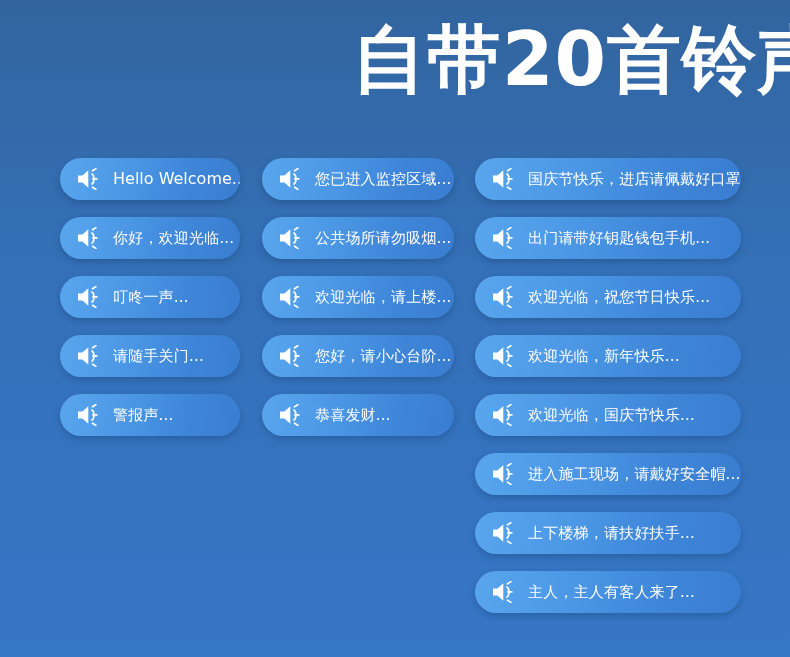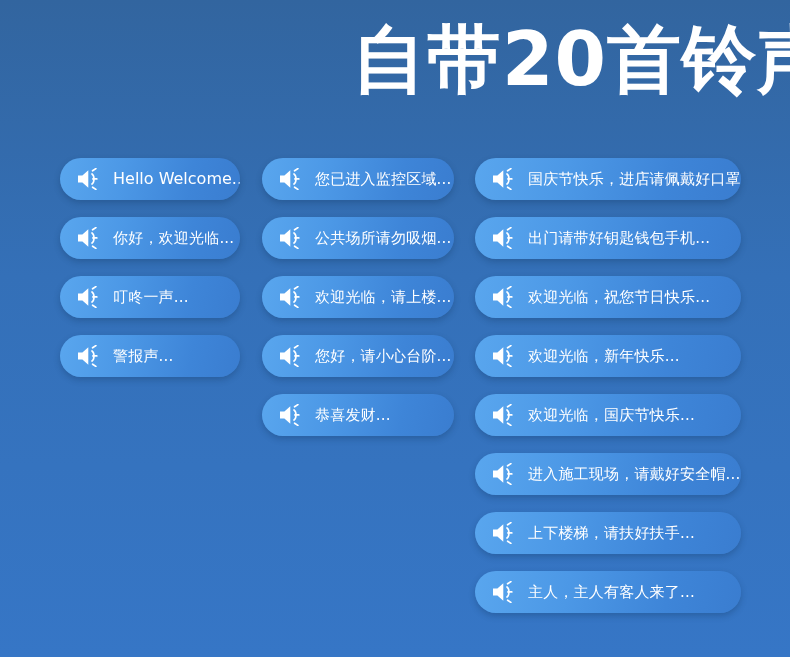--- a/index.html
+++ b/index.html
@@ -134,20 +134,30 @@
         <span class="btn-label">叮咚一声...</span>
       </div>
       <div class="ringtone-btn">
         <svg class="speaker-icon" viewBox="0 0 26 22" xmlns="http://www.w3.org/2000/svg">
           <path d="M1 7.6 H5.4 L11.3 2.2 V19.8 L5.4 14.4 H1 Z" fill="#ffffff"></path>
           <path d="M15.6 2.8 L18.9 0.6" stroke="#ffffff" stroke-width="1.7" stroke-linecap="round"></path>
           <path d="M15.9 10.9 H19.8" stroke="#ffffff" stroke-width="1.7" stroke-linecap="round"></path>
           <path d="M15.6 19.2 L18.9 21.4" stroke="#ffffff" stroke-width="1.7" stroke-linecap="round"></path>
           <path d="M15.0 6.0 C17.6 7.6 17.6 14.4 15.0 16.0" stroke="#ffffff" stroke-width="1.7" fill="none" stroke-linecap="round"></path>
         </svg>
+        <span class="btn-label">请随手关门...</span>
+      </div>
+      <div class="ringtone-btn">
+        <svg class="speaker-icon" viewBox="0 0 26 22" xmlns="http://www.w3.org/2000/svg">
+          <path d="M1 7.6 H5.4 L11.3 2.2 V19.8 L5.4 14.4 H1 Z" fill="#ffffff"></path>
+          <path d="M15.6 2.8 L18.9 0.6" stroke="#ffffff" stroke-width="1.7" stroke-linecap="round"></path>
+          <path d="M15.9 10.9 H19.8" stroke="#ffffff" stroke-width="1.7" stroke-linecap="round"></path>
+          <path d="M15.6 19.2 L18.9 21.4" stroke="#ffffff" stroke-width="1.7" stroke-linecap="round"></path>
+          <path d="M15.0 6.0 C17.6 7.6 17.6 14.4 15.0 16.0" stroke="#ffffff" stroke-width="1.7" fill="none" stroke-linecap="round"></path>
+        </svg>
         <span class="btn-label">警报声...</span>
       </div>
     </div>
   <div class="col col-2">
       <div class="ringtone-btn">
         <svg class="speaker-icon" viewBox="0 0 26 22" xmlns="http://www.w3.org/2000/svg">
           <path d="M1 7.6 H5.4 L11.3 2.2 V19.8 L5.4 14.4 H1 Z" fill="#ffffff"></path>
           <path d="M15.6 2.8 L18.9 0.6" stroke="#ffffff" stroke-width="1.7" stroke-linecap="round"></path>
           <path d="M15.9 10.9 H19.8" stroke="#ffffff" stroke-width="1.7" stroke-linecap="round"></path>
           <path d="M15.6 19.2 L18.9 21.4" stroke="#ffffff" stroke-width="1.7" stroke-linecap="round"></path>

